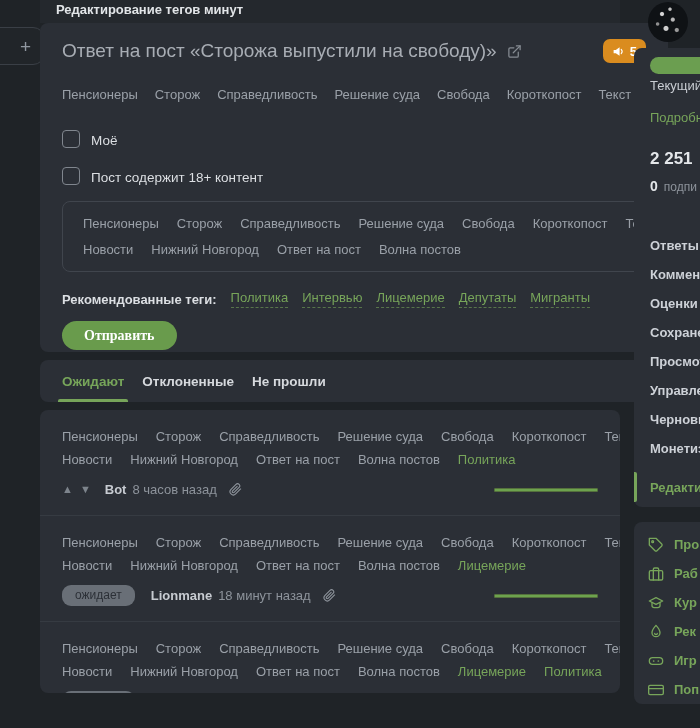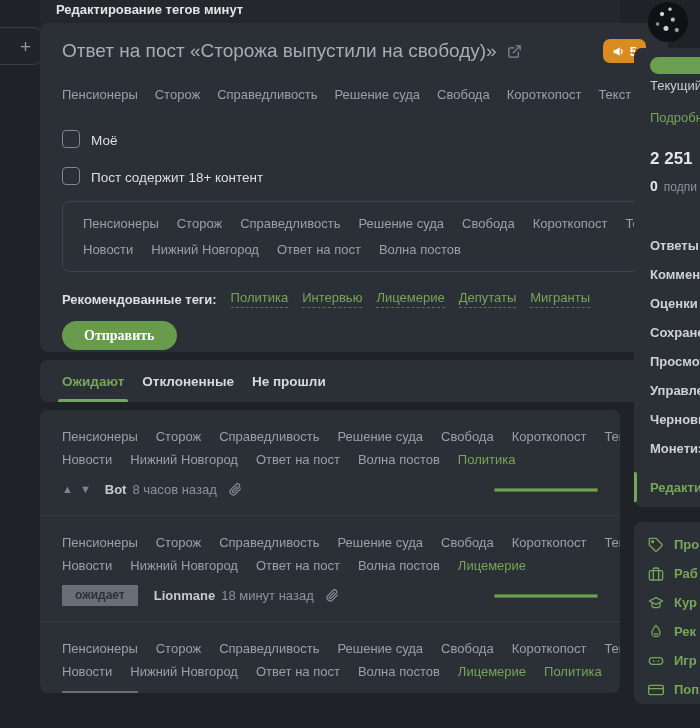--- a/index.html
+++ b/index.html
@@ -96,22 +96,22 @@
   }
   .entry{padding:19px 22px 15px;}
   .entry + .entry{border-top:1px solid #363b42;}
   .entry .tag-line{gap:18px;}
   .entry .tag-line + .tag-line{margin-top:8px;}
   .meta-row{position:relative;display:flex;align-items:center;margin-top:12px;height:21px;}
   .vote{font-size:11px;color:#7d848c;cursor:pointer;line-height:1;}
   .vote + .vote{margin-left:7px;}
   .meta-user{font-weight:700;font-size:13px;color:#c7cbd1;margin-left:14px;}
   .status-badge{
-    background:#696f77;color:#2c3037;font-weight:700;font-size:12px;
-    padding:3px 13px;border-radius:1px;line-height:1.2;
+    background:#696f77;color:#2c3037;font-weight:400;font-size:12px;
+    padding:3px 13px;border-radius:9px;line-height:1.2;
   }
   .status-badge + .meta-user{margin-left:16px;}
   .meta-time{font-size:13px;color:var(--dim);margin-left:6px;}
   .clip-icon{margin-left:12px;flex:none;}
   .rating-bar{
     position:absolute;right:0;top:50%;transform:translateY(-50%);
     width:104px;height:4px;background:#6da34e;border:1px solid #55713d;border-radius:1px;
   }
 
   

